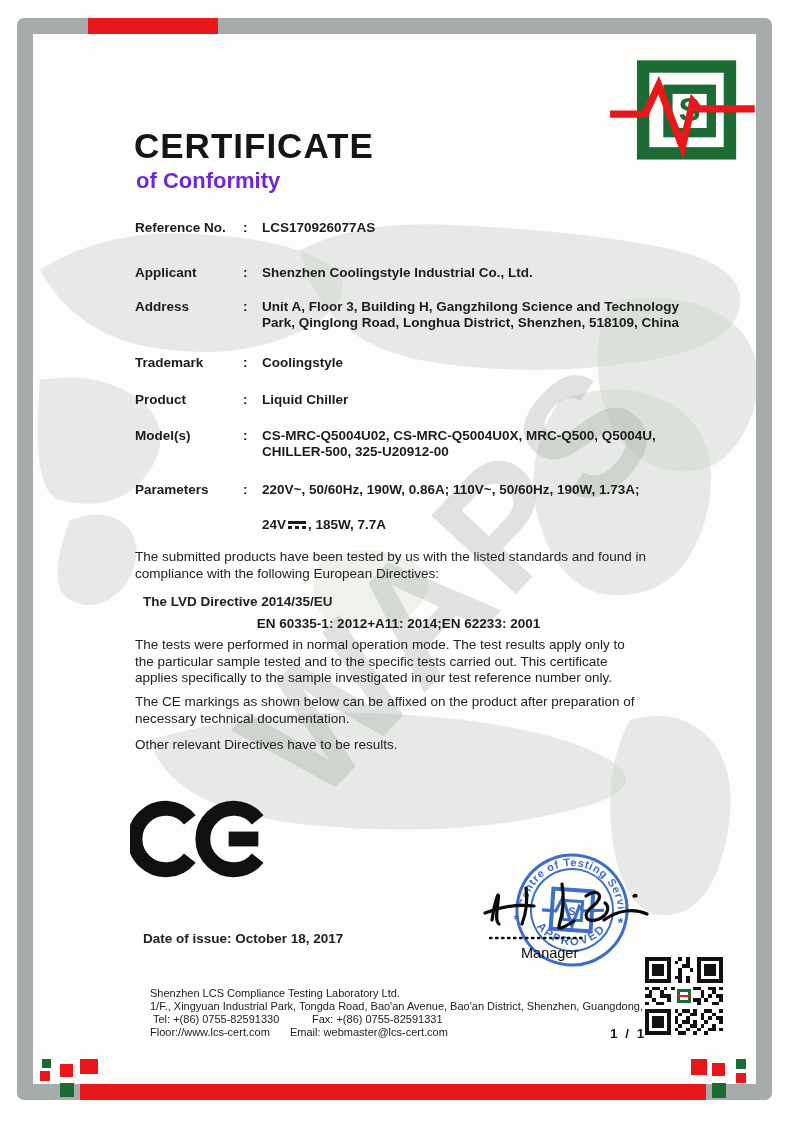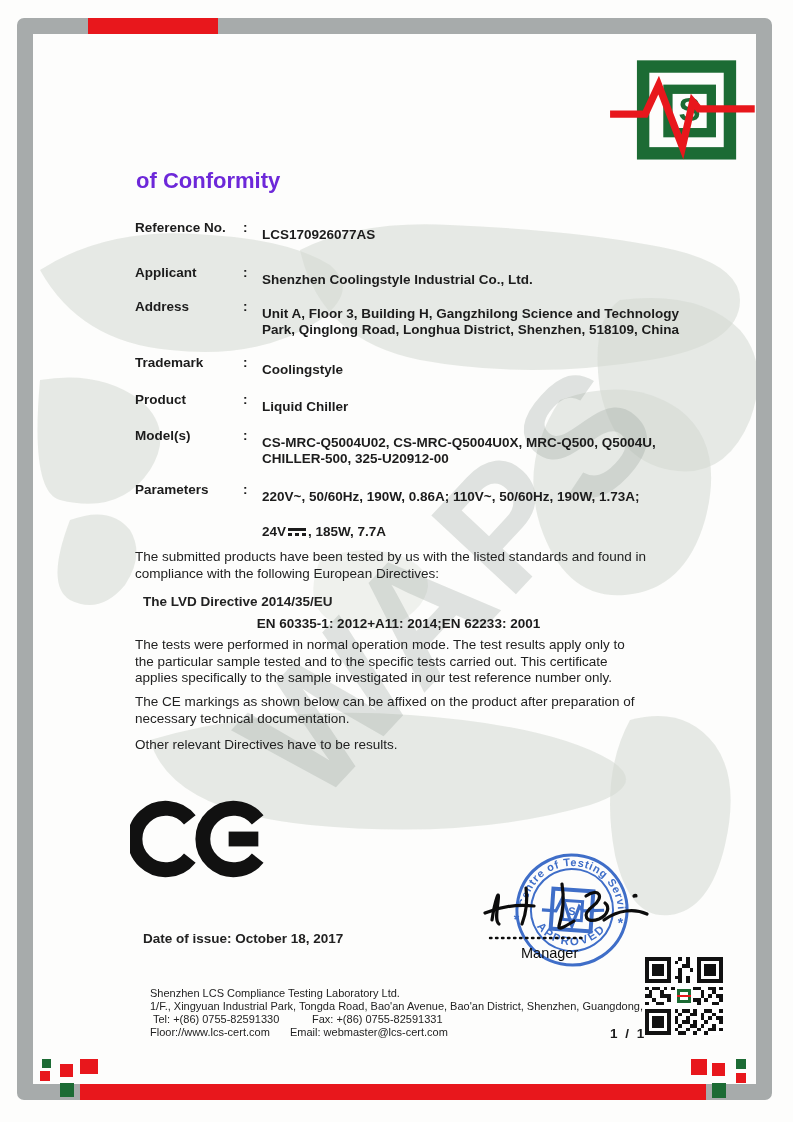--- a/index.html
+++ b/index.html
@@ -23,21 +23,21 @@
              color:rgba(148,158,152,0.28); letter-spacing:6px; }
 
   
   .content { position:absolute; inset:0; z-index:6; }
   .abs { position:absolute; }
   .title { left:134px; top:126px; font-size:35px; font-weight:800; letter-spacing:1px; color:#151515; }
   .subtitle { left:136px; top:168px; font-size:22px; font-weight:bold; color:#6d28d9; }
 
   .flabel { position:absolute; left:135px; font-size:13.5px; font-weight:bold; }
   .fcolon { position:absolute; left:243px; font-size:13.5px; font-weight:bold; }
-  .fvalue { position:absolute; left:262px; font-size:13.5px; font-weight:bold; width:430px; line-height:16px;margin-top:7px; }
+  .fvalue { position:absolute; left:262px; font-size:13.5px; font-weight:bold; width:430px; line-height:16px; }
   .para { position:absolute; left:135px; font-size:13.5px; line-height:16.5px; color:#222; }
   .bold { font-weight:bold;margin-left:8px; }
 
   .dc-symbol { display:inline-block; width:18px; height:11px; position:relative; top:1px; margin:0 2px; }
   .dc-symbol .solid { position:absolute; left:0; top:2px; width:18px; height:2.5px; background:#1c1c1c; }
   .dc-symbol .dash  { position:absolute; left:0; top:7px; width:18px; height:2.5px;
                       background:repeating-linear-gradient(90deg,#1c1c1c 0 4px,transparent 4px 7px); }
 
   .std-row { position:absolute; left:135px; top:616px; width:527px; display:flex; justify-content:center;
              font-size:13.5px; font-weight:bold; }
@@ -85,20 +85,21 @@
 
   <div class="content">
 
     <svg class="abs" style="left:608px;top:58px" width="155" height="108" viewBox="-22 -2 150 104">
       <rect x="12" y="6" width="84" height="84" fill="none" stroke="#1c6b34" stroke-width="12"></rect>
       <rect x="36" y="28" width="42" height="42" fill="none" stroke="#1c6b34" stroke-width="9"></rect>
       <text x="57" y="59" font-size="32" font-weight="bold" fill="#1c6b34" text-anchor="middle">S</text>
       <polyline points="-20,52 14,52 27,24 50,84 60,40 66,47 120,47" fill="none" stroke="#e8171c" stroke-width="7"></polyline>
     </svg>
 
+    <div class="abs title">CERTIFICATE</div>
     <div class="abs subtitle">of Conformity</div>
 
     <div>
       <span class="flabel" style="top:220px">Reference No.</span>
       <span class="fcolon" style="top:220px">:</span>
       <span class="fvalue" style="top:220px">LCS170926077AS</span>
     </div>
     <div>
       <span class="flabel" style="top:265px">Applicant</span>
       <span class="fcolon" style="top:265px">:</span>

